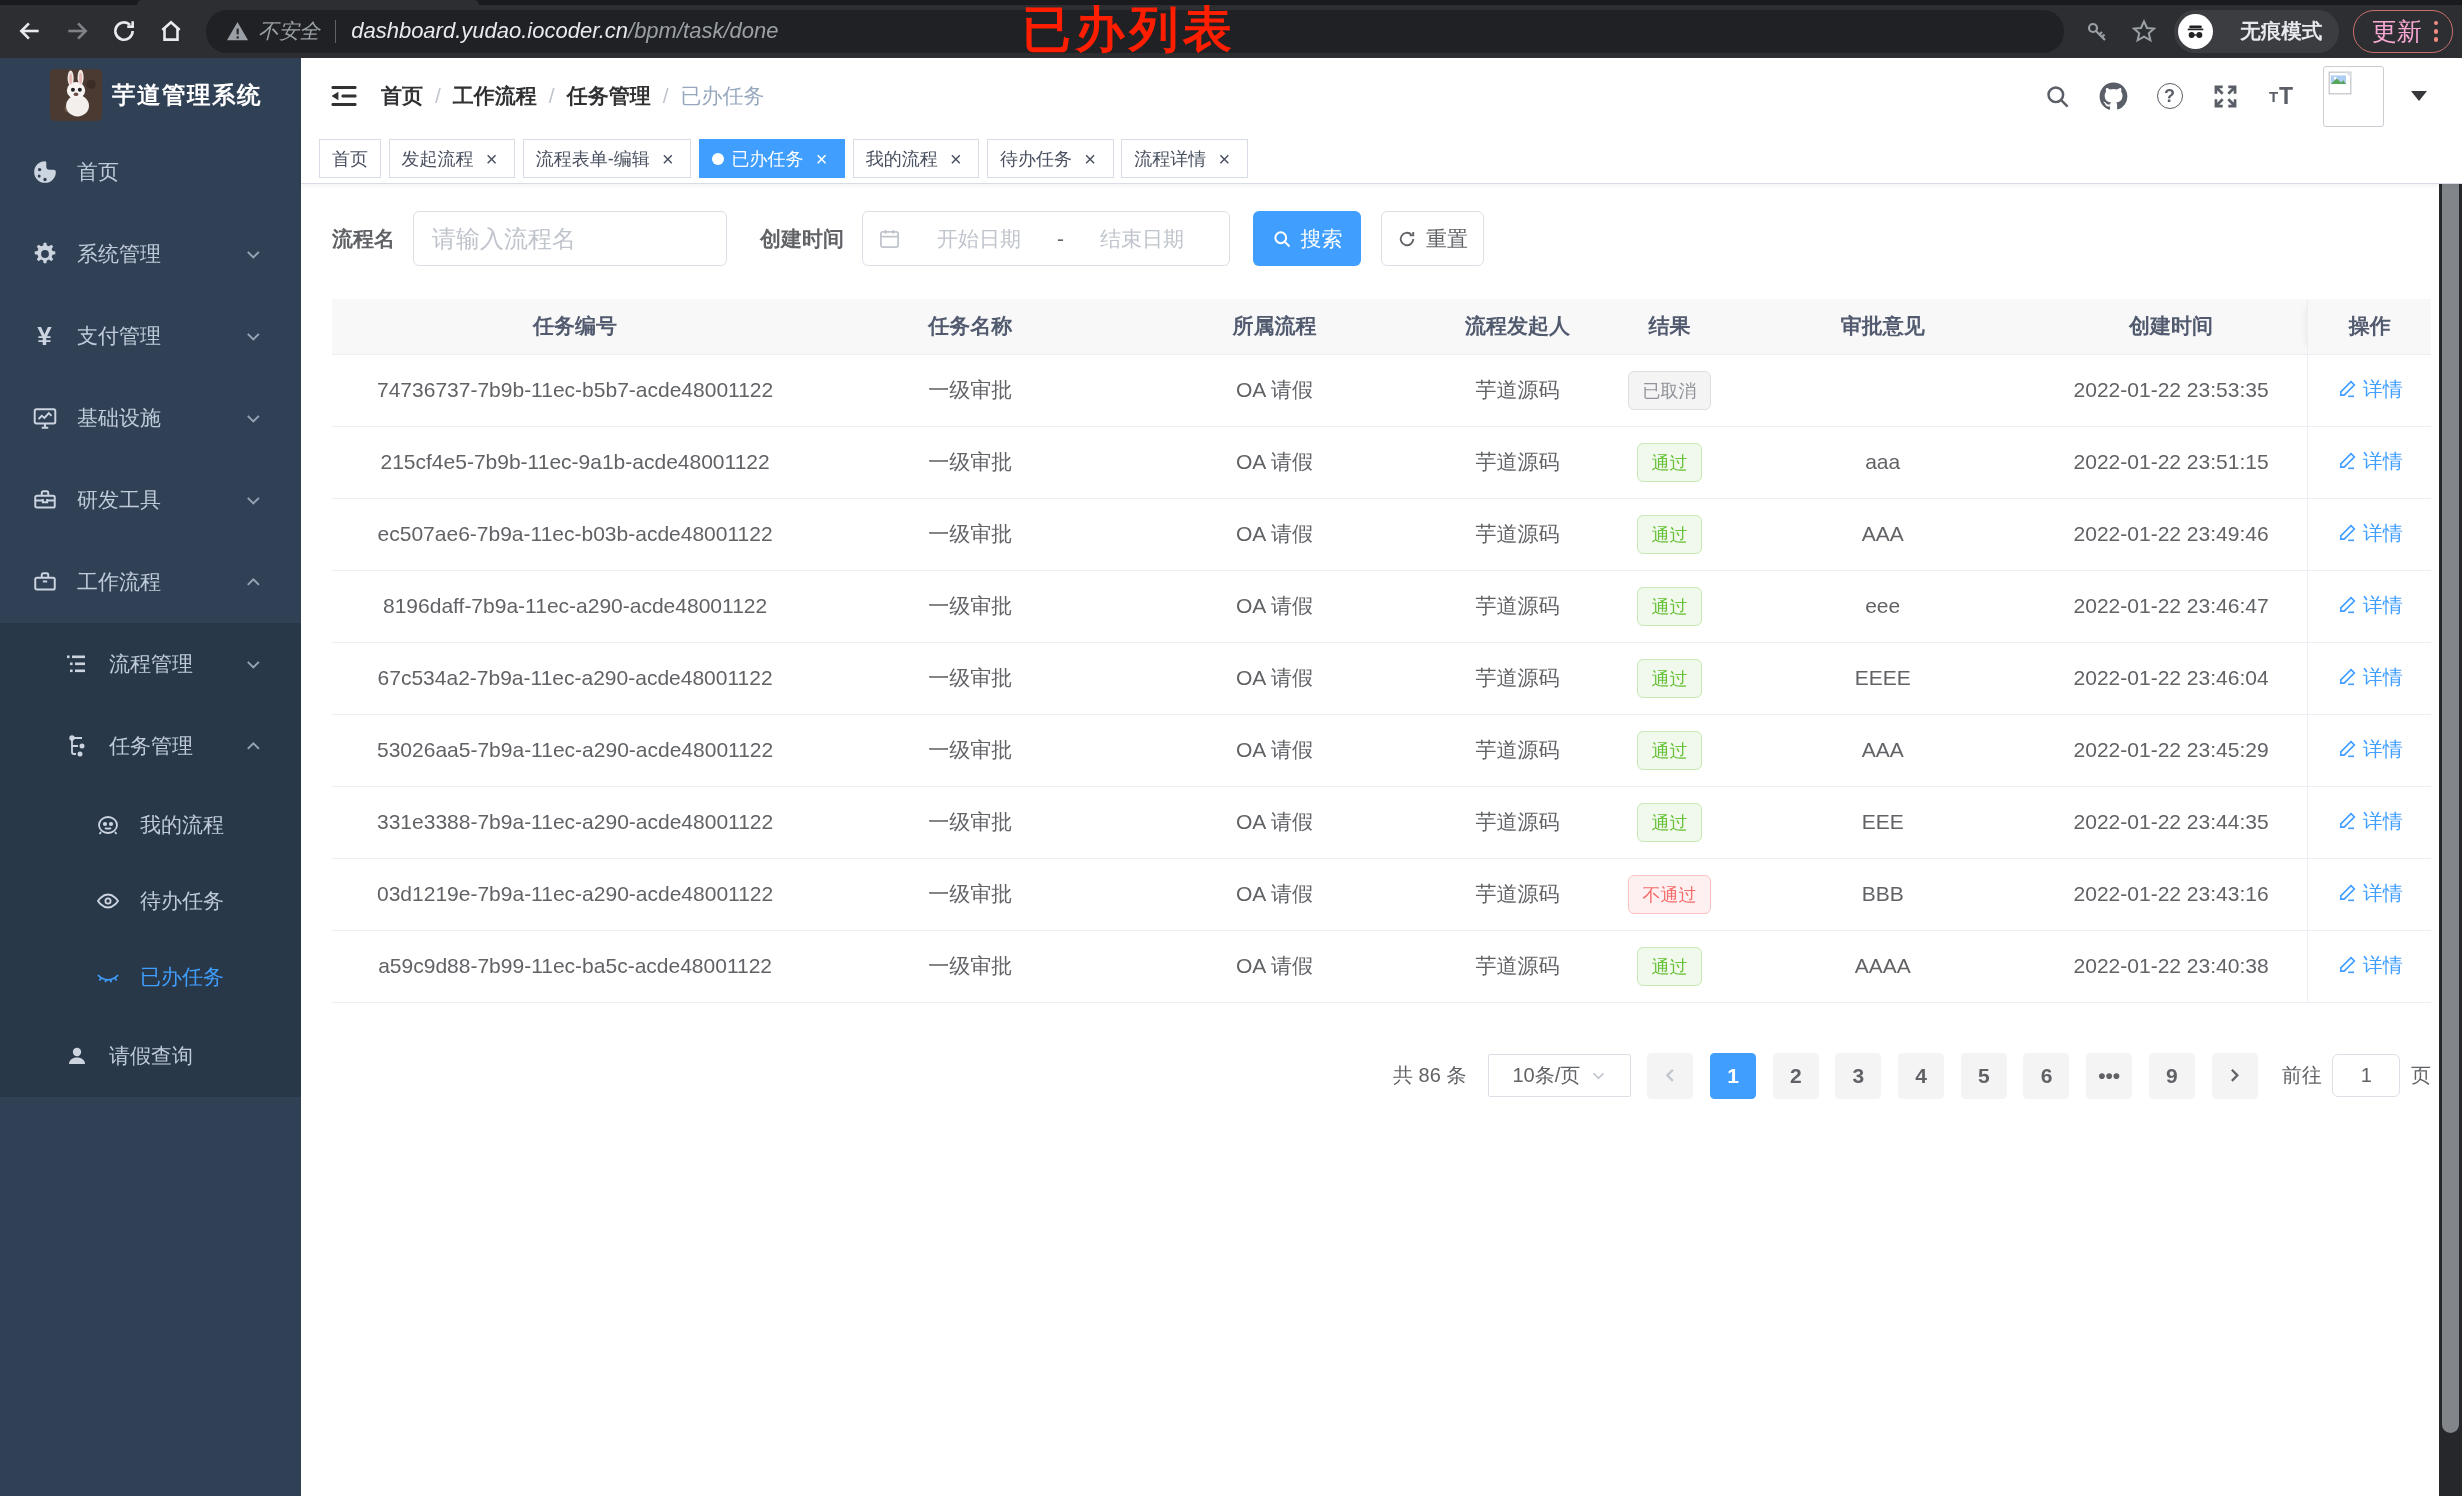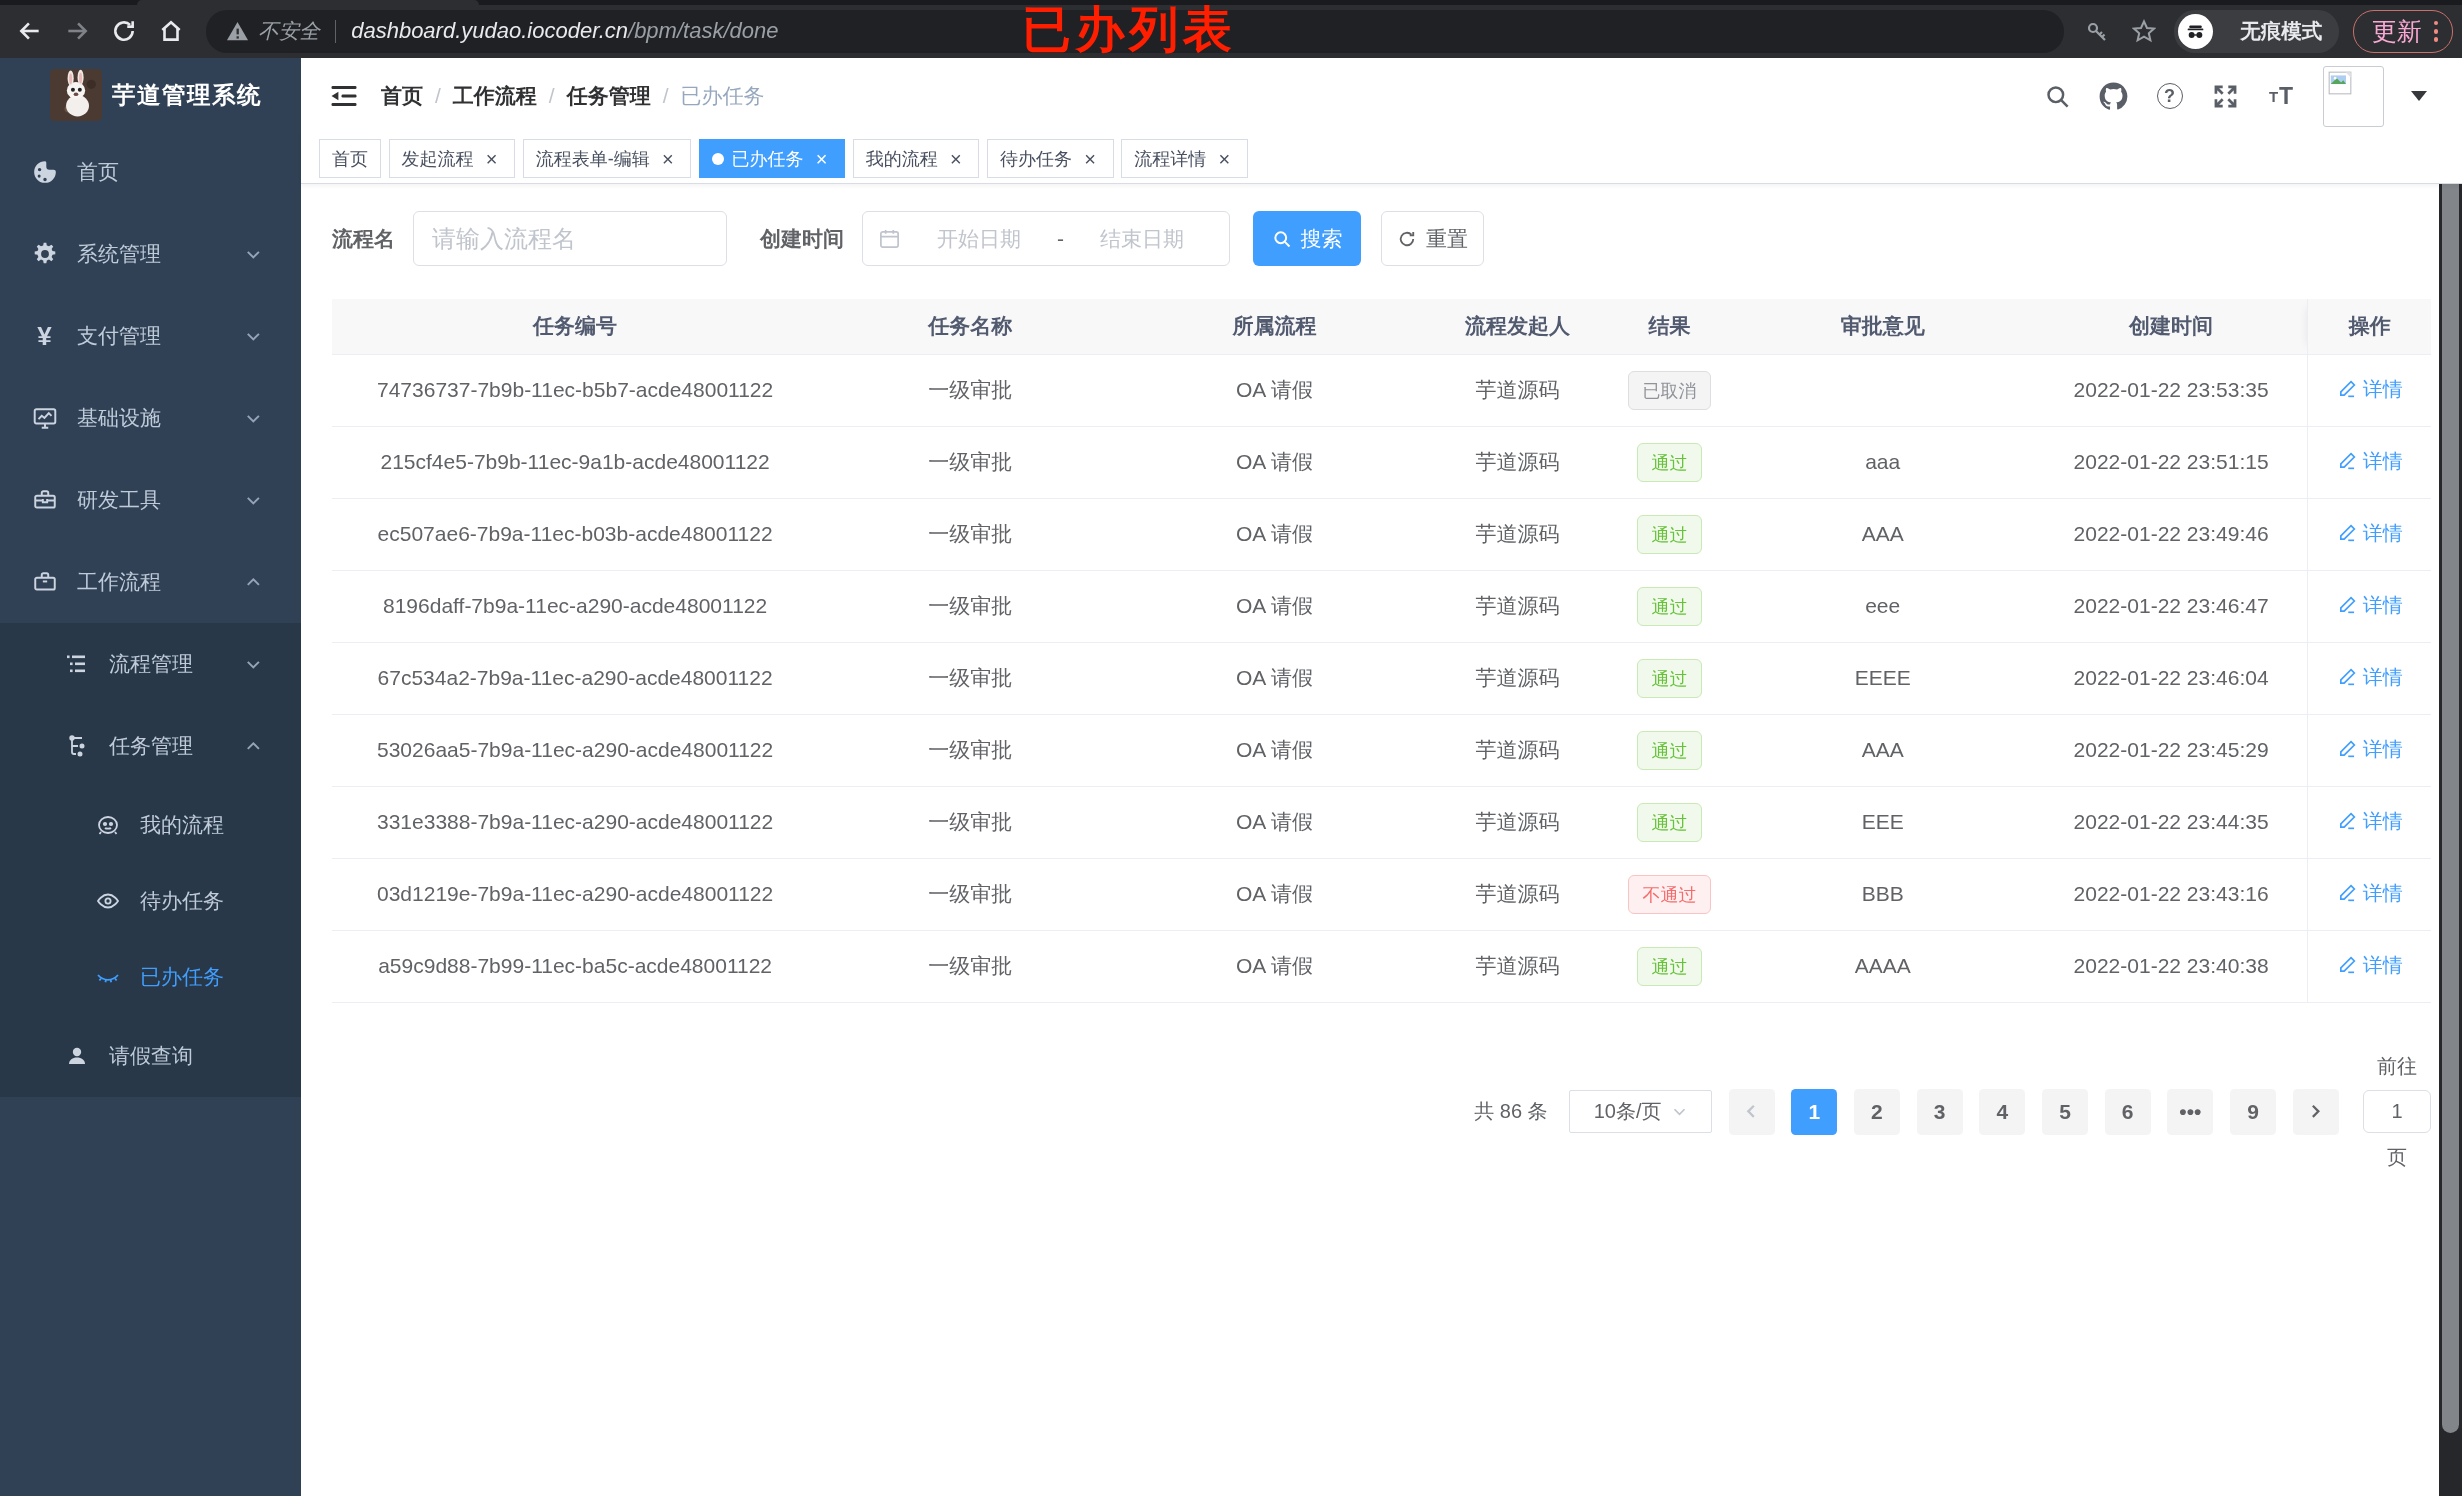--- a/index.html
+++ b/index.html
@@ -101,21 +101,21 @@
 
   
   .pagination { margin-top:50px; display:flex; align-items:center; justify-content:flex-end; gap:16.7px; font-size:20px; color:#606266; }
   .pg-total { margin-right:4.6px; }
   .pg-select { width:143px; height:43px; border:0.8px solid #dcdfe6; border-radius:2px; display:flex; align-items:center; justify-content:center; gap:10.6px; color:#606266; cursor:pointer; background:#fff; }
   .pg-select .chev { color:#c0c4cc; display:flex; }
   .pg-btn { min-width:46px; height:46px; border:none; border-radius:4.6px; background:#f4f4f5; color:#606266; font-size:21px; font-weight:600; display:inline-flex; align-items:center; justify-content:center; cursor:pointer; font-family:inherit; }
   .pg-btn.active { background:#409EFF; color:#fff; }
   .pg-btn.prev { color:#c0c4cc; }
   .pg-btn .arr { display:flex; }
-  .pg-goto { display:flex; align-items:center; gap:10.6px; margin-left:7.6px;flex-direction:column; }
+  .pg-goto { display:flex; align-items:center; gap:10.6px; margin-left:7.6px; }
   .goto-input { width:68px; height:43px; border:0.8px solid #dcdfe6; border-radius:6px; text-align:center; font-size:20px; color:#606266; outline:none; font-family:inherit; }
 
   
   .scrollbar { position:absolute; top:0; right:0; width:23px; height:1439px; background:#26272a; }
   .scrollbar .thumb { position:absolute; left:3px; top:7.6px; width:16.7px; height:1367px; border-radius:9px; background:#82858a; }
 </style>
 </head>
 <body>
 
 <div class="screen">

